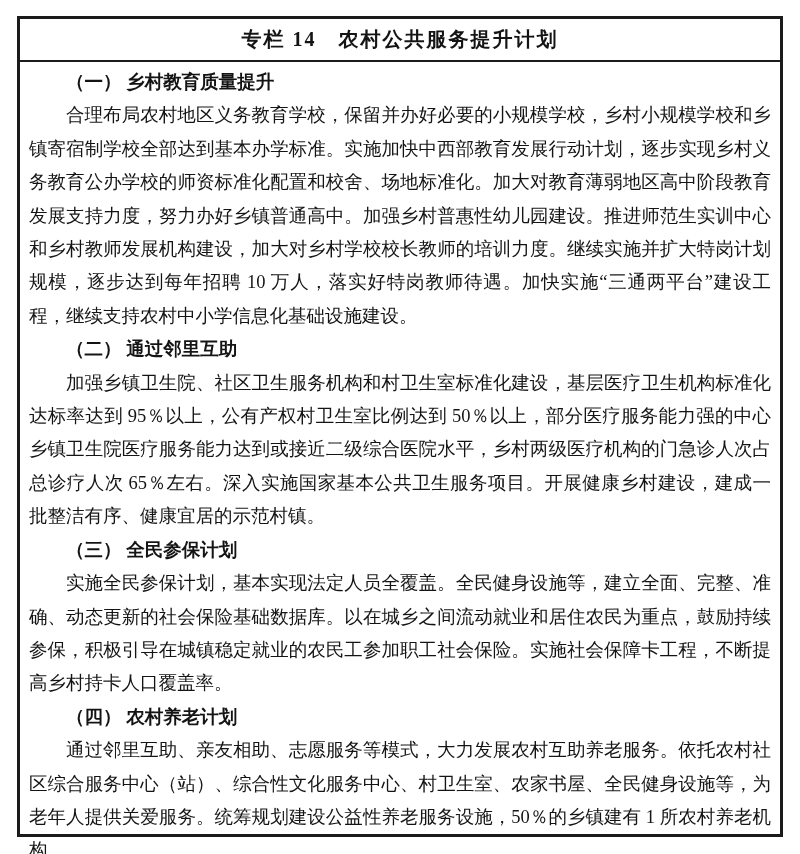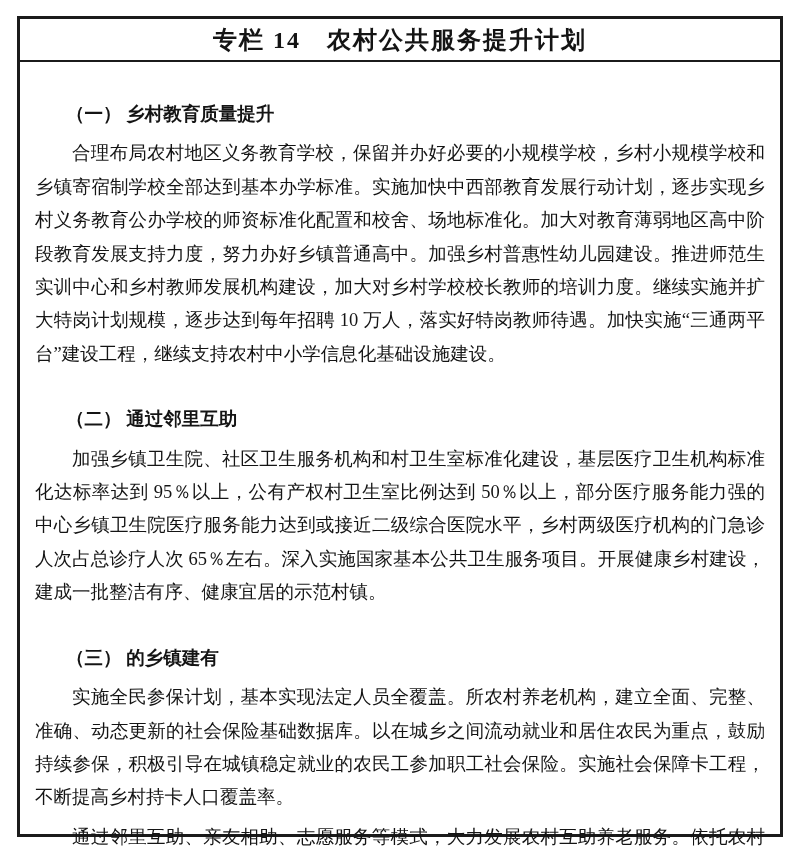--- a/index.html
+++ b/index.html
@@ -25,42 +25,41 @@
     border: 3px solid #1b1b1b;
     background: #ffffff;
   }
   .panel-title {
     height: 41px;
     box-sizing: content-box;
     border-bottom: 2px solid #1b1b1b;
     display: flex;
     align-items: center;
     justify-content: center;
-    font-size: 24px;
+    font-size: 20px;
     font-weight: 700;
     letter-spacing: 2px;
     white-space: pre;
   }
   .panel-body {
     padding: 4px 9px 0 9px;
     font-size: 18.5px;
     line-height: 33.4px;
     text-align: justify;
   }
   .sec-heading {
     font-weight: 700;
     text-indent: 2em;
     text-align: left;
     white-space: pre-wrap;
-    margin-top: 32px;
   }
   .sec-para {
     text-indent: 2em;
     text-align: justify;
-    margin: 6px;
+    margin: 0;
   }
 </style>
 </head>
 <body>
 
 <div class="panel">
   <div class="panel-title">专栏 14　农村公共服务提升计划</div>
 
   <div class="panel-body">
 
@@ -68,22 +67,23 @@
       <div class="sec-heading">（一） 乡村教育质量提升</div>
       <p class="sec-para">合理布局农村地区义务教育学校，保留并办好必要的小规模学校，乡村小规模学校和乡镇寄宿制学校全部达到基本办学标准。实施加快中西部教育发展行动计划，逐步实现乡村义务教育公办学校的师资标准化配置和校舍、场地标准化。加大对教育薄弱地区高中阶段教育发展支持力度，努力办好乡镇普通高中。加强乡村普惠性幼儿园建设。推进师范生实训中心和乡村教师发展机构建设，加大对乡村学校校长教师的培训力度。继续实施并扩大特岗计划规模，逐步达到每年招聘 10 万人，落实好特岗教师待遇。加快实施“三通两平台”建设工程，继续支持农村中小学信息化基础设施建设。</p>
     </div>
 
     <div class="section">
       <div class="sec-heading">（二） 通过邻里互助</div>
       <p class="sec-para">加强乡镇卫生院、社区卫生服务机构和村卫生室标准化建设，基层医疗卫生机构标准化达标率达到 95％以上，公有产权村卫生室比例达到 50％以上，部分医疗服务能力强的中心乡镇卫生院医疗服务能力达到或接近二级综合医院水平，乡村两级医疗机构的门急诊人次占总诊疗人次 65％左右。深入实施国家基本公共卫生服务项目。开展健康乡村建设，建成一批整洁有序、健康宜居的示范村镇。</p>
     </div>
 
     <div class="section">
-      <div class="sec-heading">（三） 的乡镇建有</div>
-      <p class="sec-para">实施全民参保计划，基本实现法定人员全覆盖。所农村养老机构，建立全面、完整、准确、动态更新的社会保险基础数据库。以在城乡之间流动就业和居住农民为重点，鼓励持续参保，积极引导在城镇稳定就业的农民工参加职工社会保险。实施社会保障卡工程，不断提高乡村持卡人口覆盖率。</p>
+      <div class="sec-heading">（三） 全民参保计划</div>
+      <p class="sec-para">实施全民参保计划，基本实现法定人员全覆盖。全民健身设施等，建立全面、完整、准确、动态更新的社会保险基础数据库。以在城乡之间流动就业和居住农民为重点，鼓励持续参保，积极引导在城镇稳定就业的农民工参加职工社会保险。实施社会保障卡工程，不断提高乡村持卡人口覆盖率。</p>
     </div>
 
     <div class="section">
+      <div class="sec-heading">（四） 农村养老计划</div>
       <p class="sec-para">通过邻里互助、亲友相助、志愿服务等模式，大力发展农村互助养老服务。依托农村社区综合服务中心（站）、综合性文化服务中心、村卫生室、农家书屋、全民健身设施等，为老年人提供关爱服务。统筹规划建设公益性养老服务设施，50％的乡镇建有 1 所农村养老机构。</p>
     </div>
 
   </div>
 </div>
 
 </body></html>

